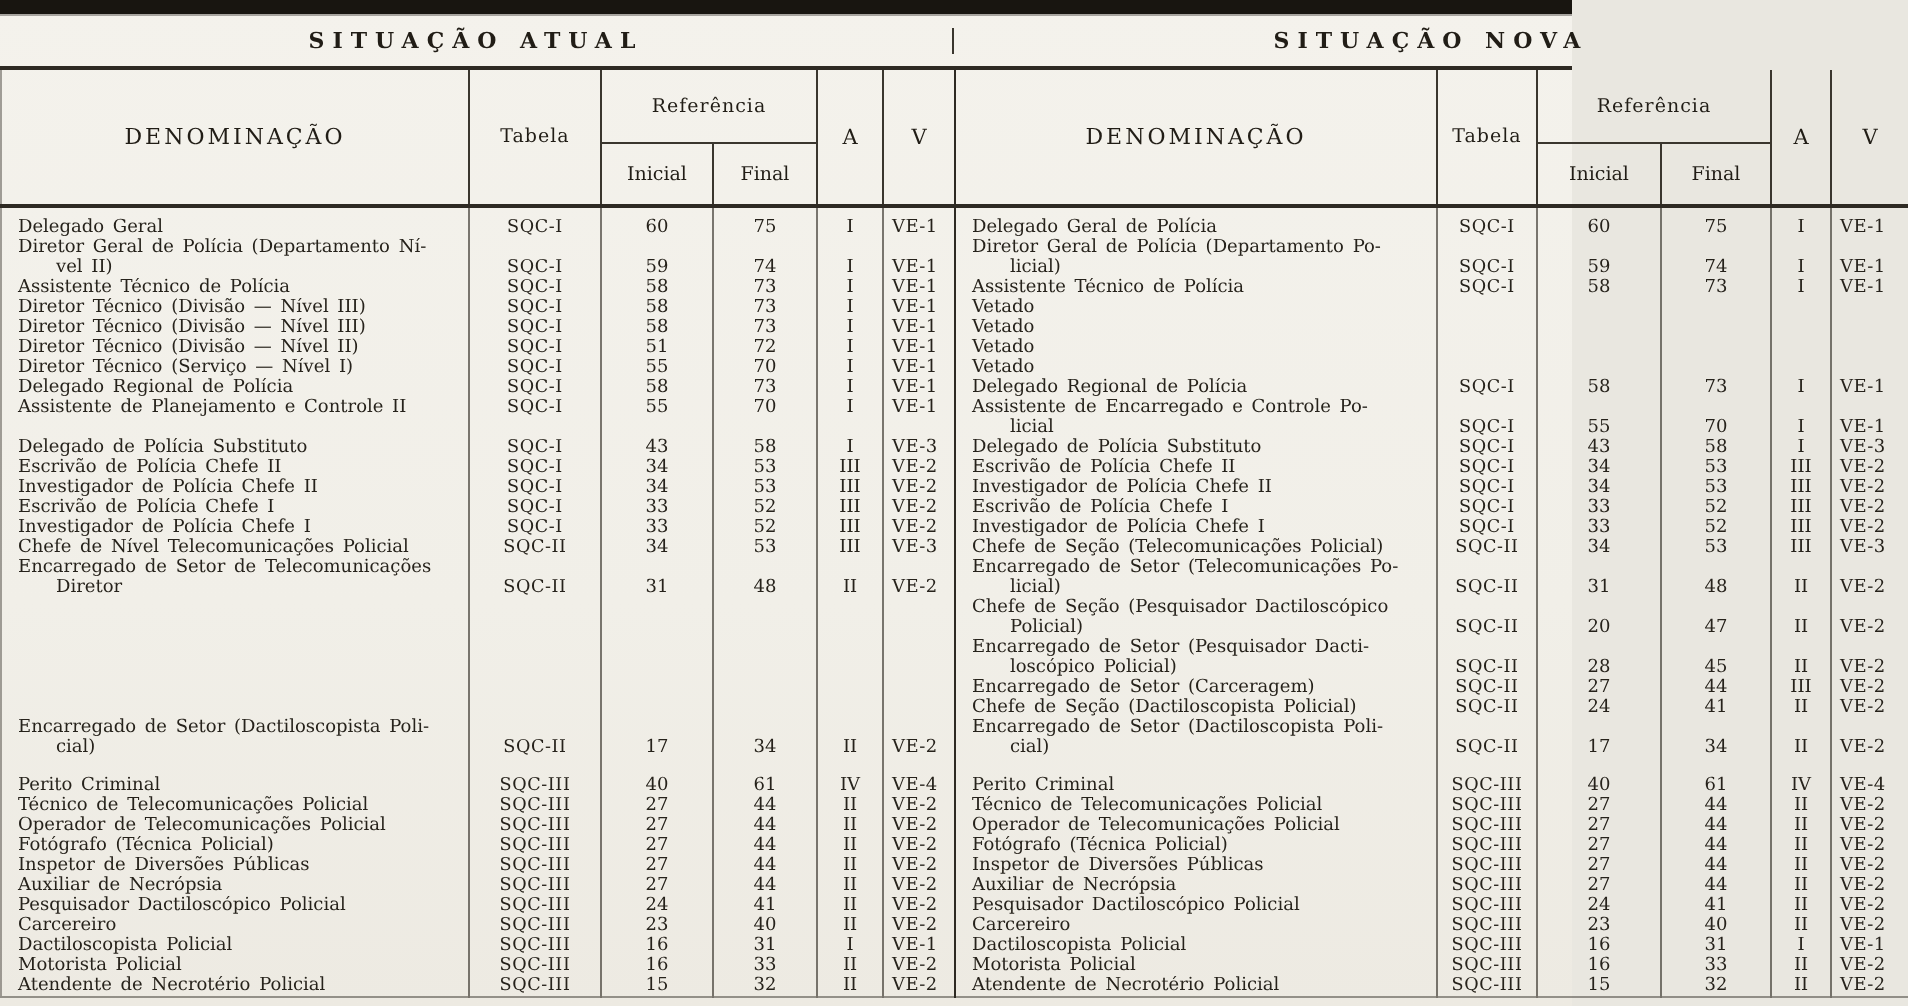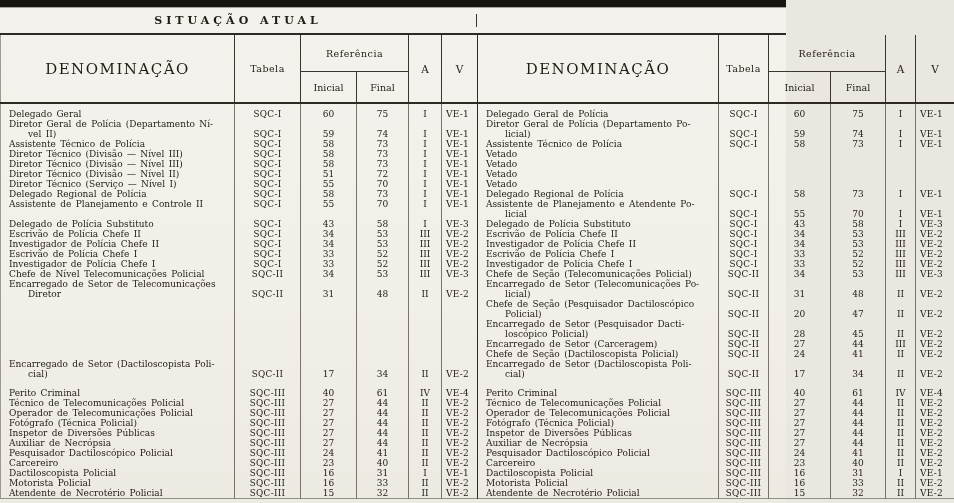--- a/index.html
+++ b/index.html
@@ -31,21 +31,21 @@
     width:954px;border-collapse:collapse;table-layout:fixed;
     border-left:1px solid rgba(58,54,46,.45);
     border-right:1px solid rgba(58,54,46,.45);
   }
   thead th{
     font-weight:normal;color:#211d16;background:transparent;
     border-right:1px solid #3a362e;padding:0 2px;
   }
   thead tr.h1 th{height:36px;}
   thead tr.h2 th{height:30px;}
-  th.name-h{font-size:15px;letter-spacing:1.5px;}
+  th.name-h{font-size:11px;letter-spacing:1.5px;}
   th.tab-h{font-size:9.5px;letter-spacing:.5px;}
   th.ref-h{font-size:9.5px;letter-spacing:.5px;border-bottom:1px solid #3a362e;}
   th.sub-h{font-size:9.5px;}
   th.av-h{font-size:10.5px;}
   th.half-end{border-right:1.5px solid #2e2a23;}
   th.table-end{border-right:none;}
   tbody{border-top:2px solid #2e2a23;}
   tbody td{
     height:10px;font-size:9px;line-height:10px;
     padding:0 2px;vertical-align:bottom;
@@ -64,20 +64,21 @@
   tbody{border-bottom:1px solid rgba(58,54,46,.5);margin-top:28px;}
 </style>
 </head>
 <body>
 
 <div class="page">
   <div class="top-rule"></div>
 
   <div class="title-band">
     <div class="title-cell left">SITUAÇÃO ATUAL</div>
+    <div class="title-cell">SITUAÇÃO NOVA</div>
   </div>
 
   <table class="cmp">
     <colgroup>
       <col style="width:234px">
         <col style="width:66px">
         <col style="width:56px">
         <col style="width:52px">
         <col style="width:33px">
         <col style="width:36px">
@@ -235,21 +236,21 @@
           <td class="c-a">I</td>
           <td class="c-v table-end">VE-1</td>
         </tr>
         <tr>
           <td class="c-n">Assistente de Planejamento e Controle II</td>
           <td class="c-t">SQC-I</td>
           <td class="c-i">55</td>
           <td class="c-f">70</td>
           <td class="c-a">I</td>
           <td class="c-v half-end">VE-1</td>
-          <td class="c-n">Assistente de Planejamento e Atendente Po-</td>
+          <td class="c-n">Assistente de Encarregado e Controle Po-</td>
           <td class="c-t"></td>
           <td class="c-i"></td>
           <td class="c-f"></td>
           <td class="c-a"></td>
           <td class="c-v table-end"></td>
         </tr>
         <tr>
           <td class="c-n"></td>
           <td class="c-t"></td>
           <td class="c-i"></td>

